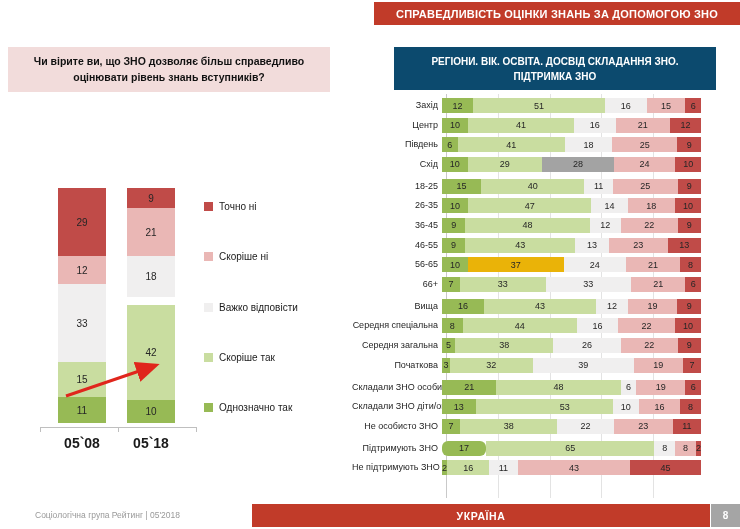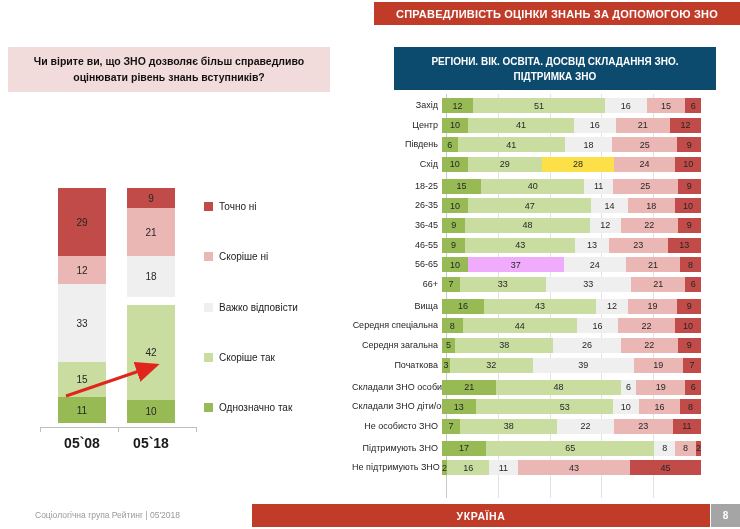--- a/index.html
+++ b/index.html
@@ -173,21 +173,21 @@
             <div class="bseg" style="width: 9.09091%; background: rgb(192, 75, 72);">9</div>
           </div>
         </div>
         <div class="brow">
           <div class="brow-label">
             <span>Схід</span>
           </div>
           <div class="brow-bars">
             <div class="bseg" style="width: 9.90099%; background: rgb(151, 186, 85);">10</div>
             <div class="bseg" style="width: 28.7129%; background: rgb(201, 221, 160);">29</div>
-            <div class="bseg" style="width: 27.7228%; background: #fde047;">28</div>
+            <div class="bseg" style="width: 27.7228%; background: #a3a3a3;">28</div>
             <div class="bseg" style="width: 23.7624%; background: rgb(234, 183, 181);">24</div>
             <div class="bseg" style="width: 9.90099%; background: rgb(192, 75, 72);">10</div>
           </div>
         </div>
       </div>
       <div class="grow">
         <div class="brow">
           <div class="brow-label">
             <span>18-25</span>
           </div>
@@ -234,21 +234,21 @@
             <div class="bseg" style="width: 22.7723%; background: rgb(234, 183, 181);">23</div>
             <div class="bseg" style="width: 12.8713%; background: rgb(192, 75, 72);">13</div>
           </div>
         </div>
         <div class="brow">
           <div class="brow-label">
             <span>56-65</span>
           </div>
           <div class="brow-bars">
             <div class="bseg" style="width: 10%; background: rgb(151, 186, 85);">10</div>
-            <div class="bseg" style="width: 37%; background: #f0abfc;">37</div>
+            <div class="bseg" style="width: 37%; background: #eab308;">37</div>
             <div class="bseg" style="width: 24%; background: rgb(240, 239, 239);">24</div>
             <div class="bseg" style="width: 21%; background: rgb(234, 183, 181);">21</div>
             <div class="bseg" style="width: 8%; background: rgb(192, 75, 72);">8</div>
           </div>
         </div>
         <div class="brow">
           <div class="brow-label">
             <span>66+</span>
           </div>
           <div class="brow-bars">
@@ -347,21 +347,21 @@
             <div class="bseg" style="width: 10.8911%; background: rgb(192, 75, 72);">11</div>
           </div>
         </div>
       </div>
       <div class="grow">
         <div class="brow">
           <div class="brow-label">
             <span>Підтримують ЗНО</span>
           </div>
           <div class="brow-bars">
-            <div class="bseg" style="width: 17%; background: rgb(151, 186, 85);">17</div>
+            <div class="bseg" style="width: 17%; background: rgb(151, 186, 85); border-radius: 6px;">17</div>
             <div class="bseg" style="width: 65%; background: rgb(201, 221, 160);">65</div>
             <div class="bseg" style="width: 8%; background: rgb(240, 239, 239);">8</div>
             <div class="bseg" style="width: 8%; background: rgb(234, 183, 181);">8</div>
             <div class="bseg" style="width: 2%; background: rgb(192, 75, 72);">2</div>
           </div>
         </div>
         <div class="brow">
           <div class="brow-label">
             <span>Не підтримують ЗНО</span>
           </div>

